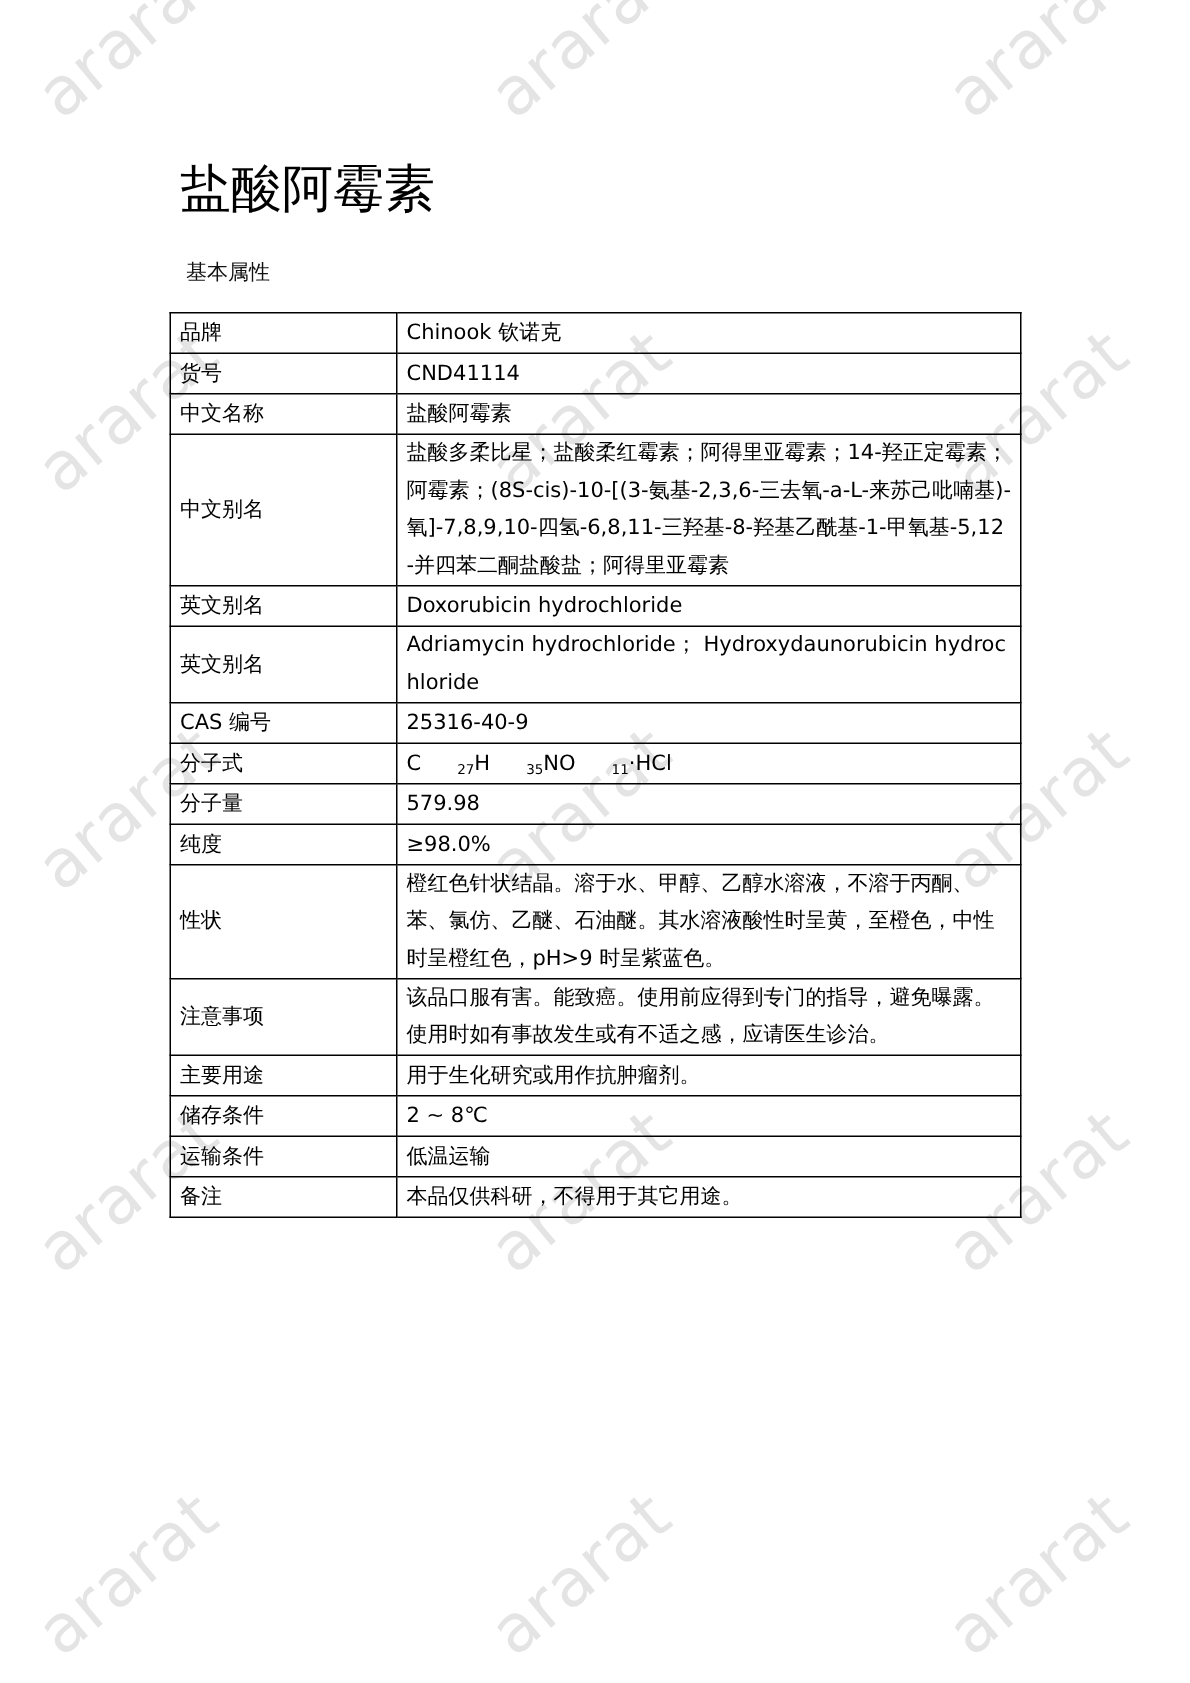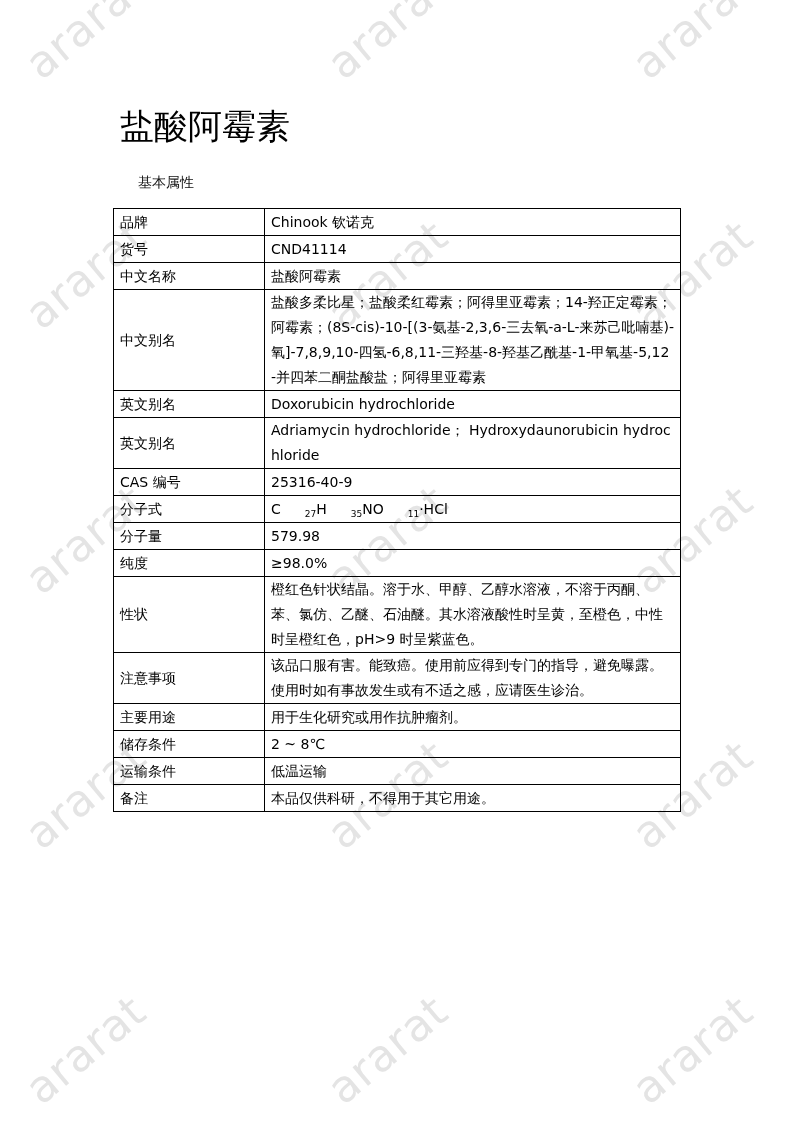--- a/index.html
+++ b/index.html
@@ -33,21 +33,21 @@
       top: 104px;
       font-size: 34px;
       line-height: 44px;
       color: #000;
       z-index: 1;
       margin: 0;
       font-weight: normal;
     }
     .section-label {
       position: absolute;
-      left: 138px;
+      left: 124px;
       top: 172px;
       font-size: 14px;
       line-height: 20px;
       color: #111;
       z-index: 1;
     }
     table.props {
       position: absolute;
       left: 113px;
       top: 208px;

